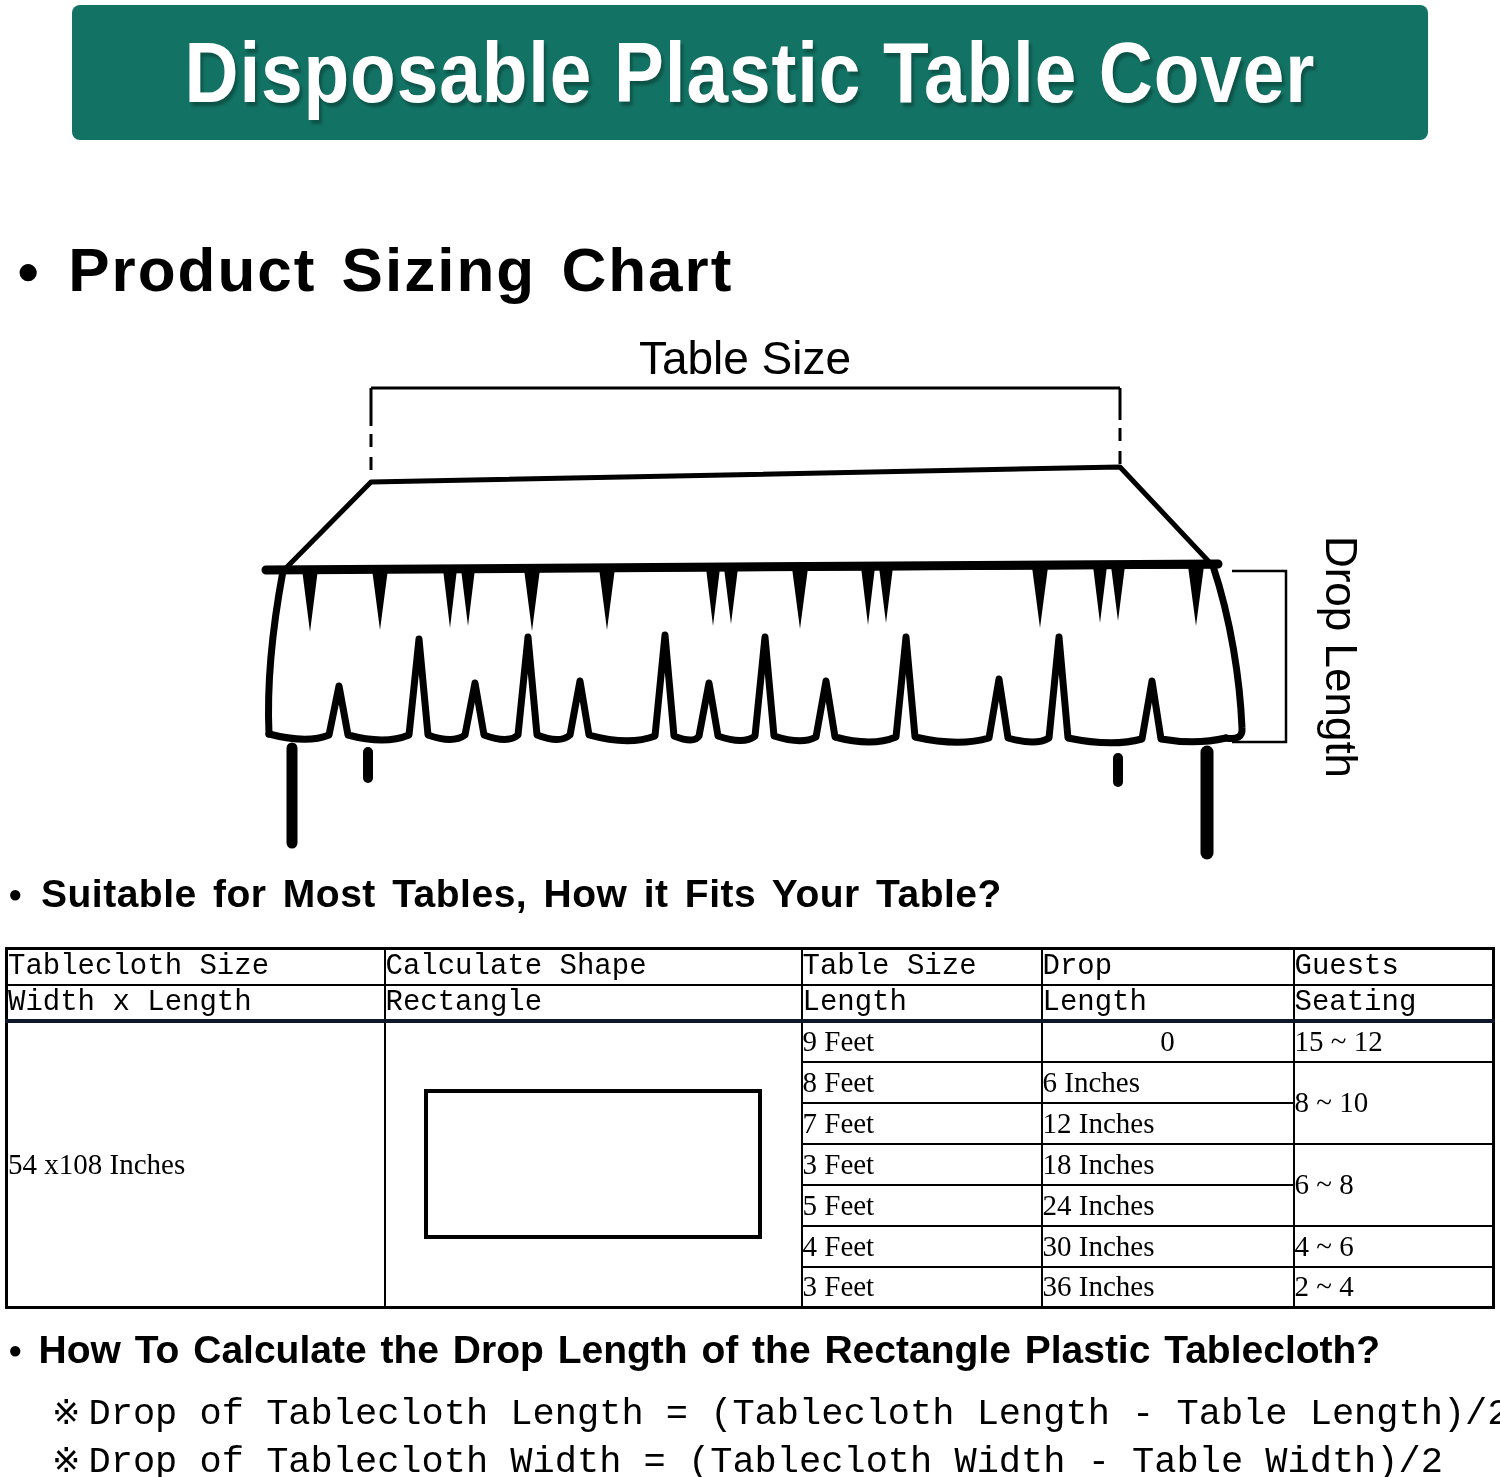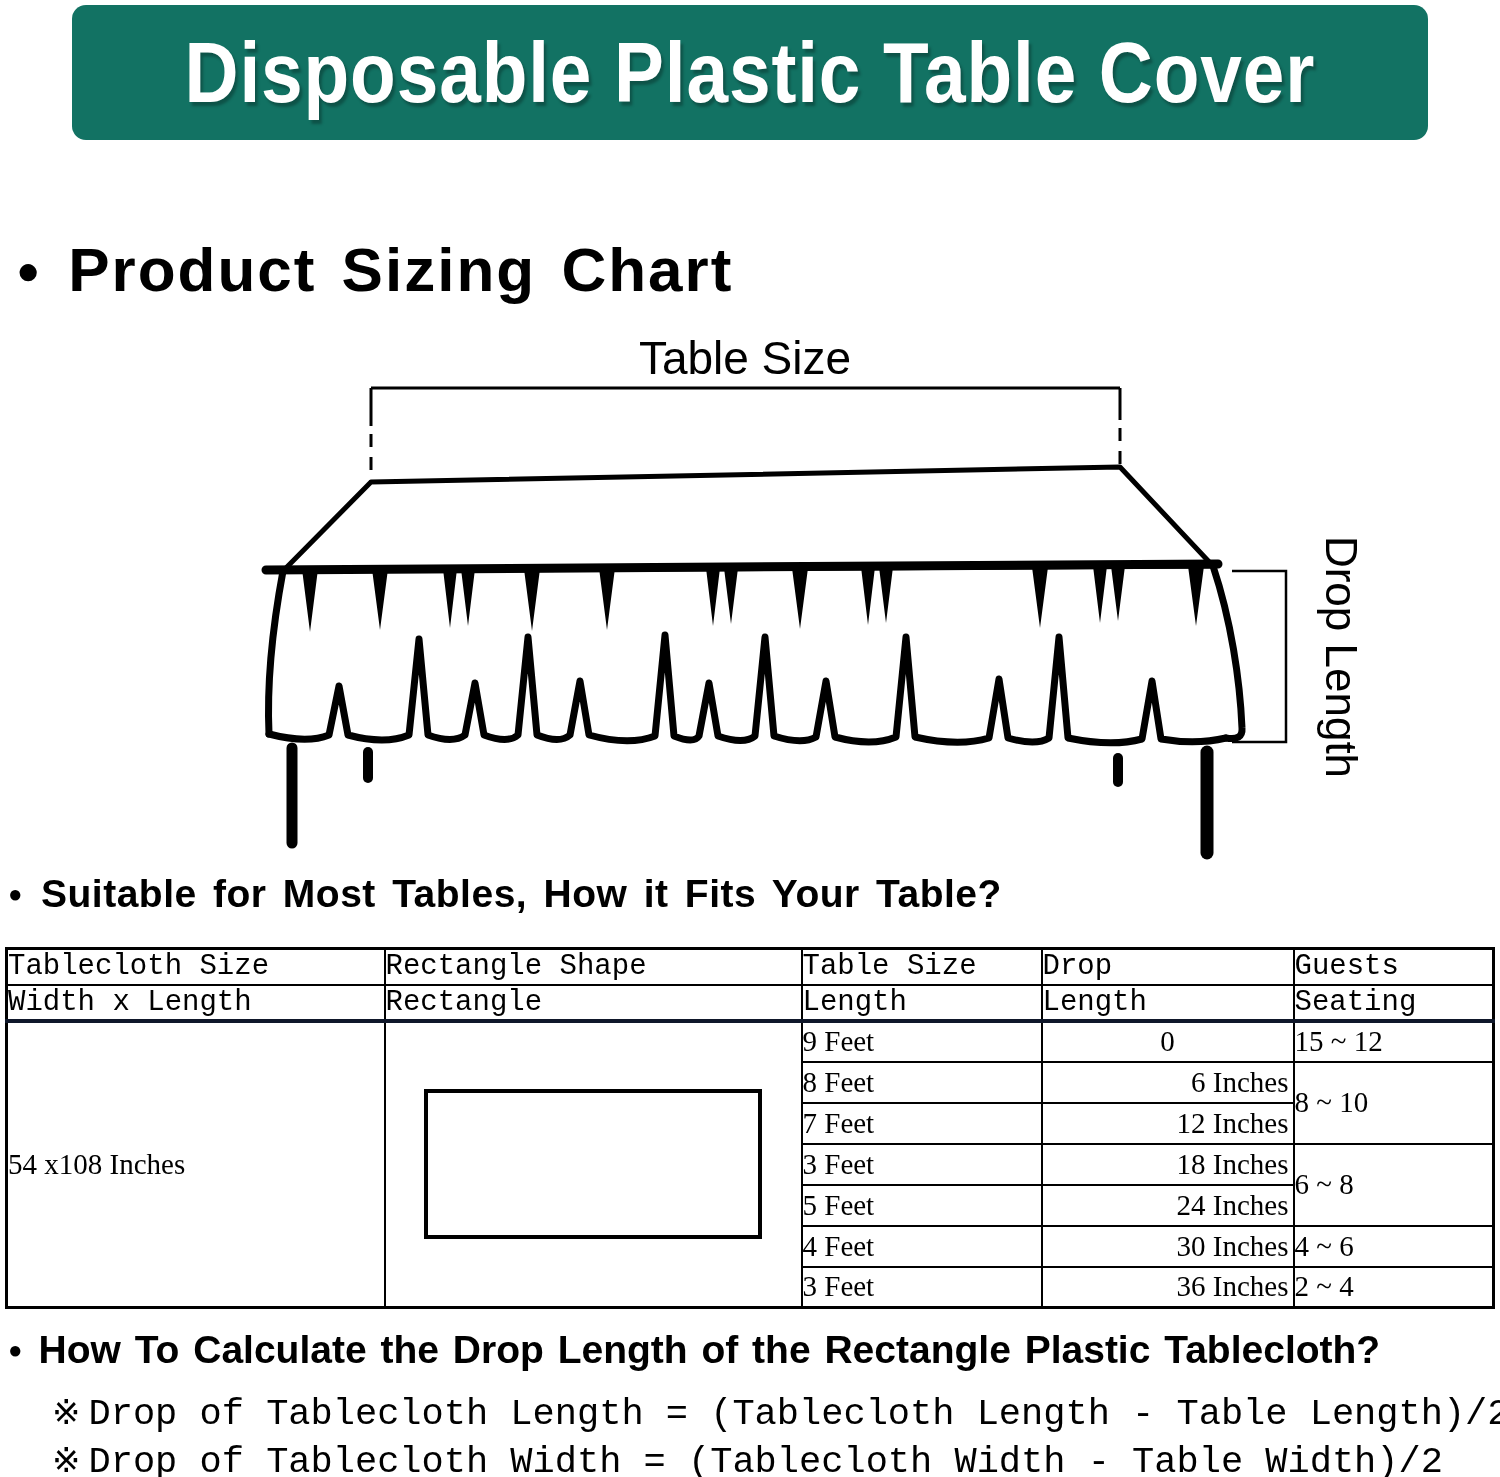--- a/index.html
+++ b/index.html
@@ -7,21 +7,21 @@
   .page {
     position:relative; width:1500px; height:1477px;
     background:#ffffff; color:#000;
     font-family:"Liberation Sans", sans-serif;
     overflow:hidden;
   }
 
   
   .banner {
     position:absolute; left:72px; top:5px; width:1356px; height:135px;
-    border-radius:14px;
+    border-radius:8px;
     display:flex; align-items:center; justify-content:center;
   }
   .banner-text {
     display:inline-block;
     font-size:86px; font-weight:bold; letter-spacing:1px;
     color:#ffffff; white-space:nowrap;
     transform:scaleX(0.87);
     text-shadow:3px 4px 3px rgba(0,0,0,0.28);
   }
 
@@ -46,21 +46,21 @@
     font-family:"Liberation Mono","DejaVu Sans Mono",monospace;
     font-size:29px; color:#000;
     border:3px solid #000;
   }
   .size-table th, .size-table td {
     border:2px solid #000; text-align:left; font-weight:normal; padding:0;
   }
   .size-table thead tr.hr1 th { height:36px; }
   .size-table thead tr.hr2 th { height:35px; border-bottom:4px solid #0f172a; }
   .size-table tbody td { height:41px;font-family:Liberation Serif, serif; }
-  .size-table td.drop-val { text-align:right; padding-right:4px;margin-left:14px; }
+  .size-table td.drop-val { text-align:left; padding-right:4px;margin-left:14px; }
   .size-table td.drop-zero { text-align:center; }
   .rect-shape { width:338px; height:150px; border:4px solid #000; margin:0 auto; }
 
   
   .formula {
     position:absolute; left:52px; white-space:nowrap;
     font-family:"Liberation Mono","DejaVu Sans Mono",monospace;
     font-size:37px; color:#000;
   }
   .formula .ref-mark { font-family:"DejaVu Sans", sans-serif; font-size:34px; margin-right:8px; }
@@ -148,21 +148,21 @@
     <colgroup>
       <col style="width:378px">
         <col style="width:417px">
         <col style="width:240px">
       <col style="width:252px">
         <col style="width:200px">
     </colgroup>
     <thead>
       <tr class="hr1">
         <th>Tablecloth Size</th>
-        <th>Rectangle Shape</th>
+        <th>Calculate Shape</th>
         <th>Table Size</th>
         <th>Drop</th>
         <th>Guests</th>
       </tr>
       <tr class="hr2">
         <th>Width x Length</th>
         <th>Rectangle</th>
         <th>Length</th>
         <th>Length</th>
         <th>Seating</th>

